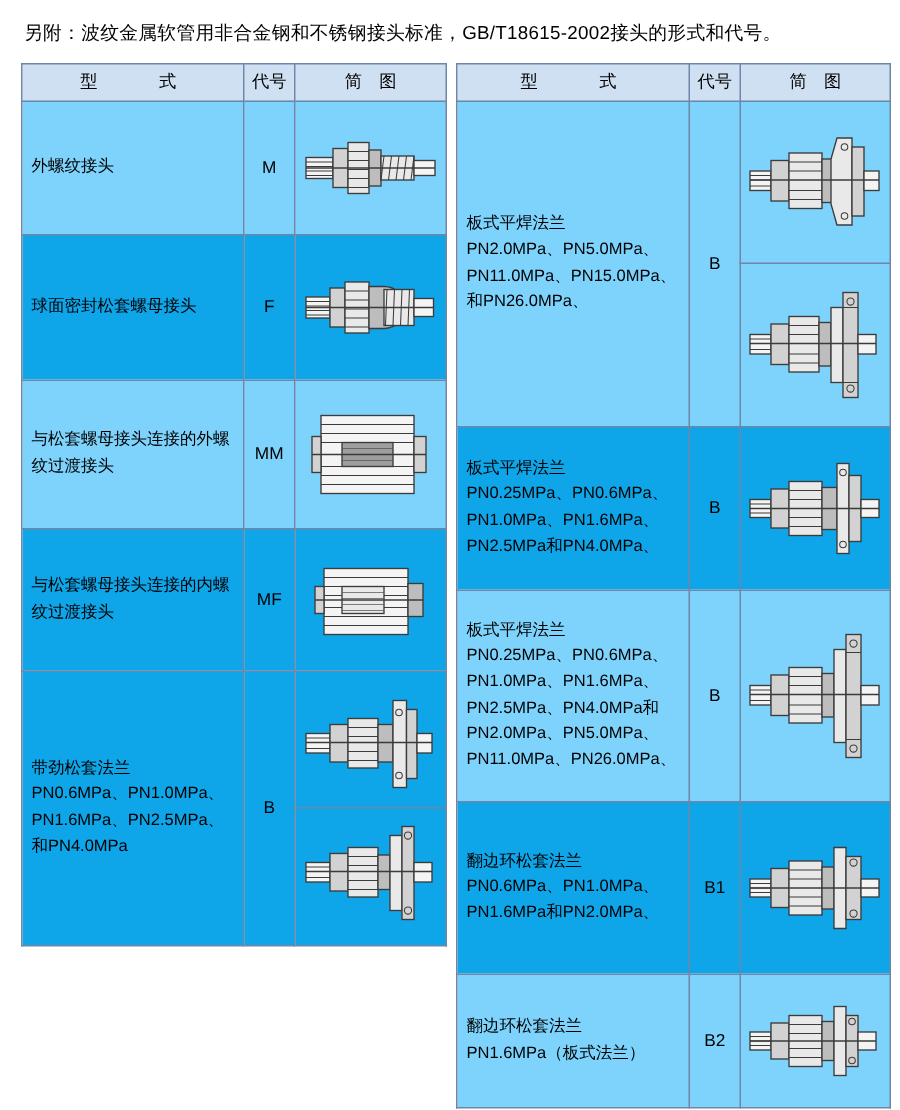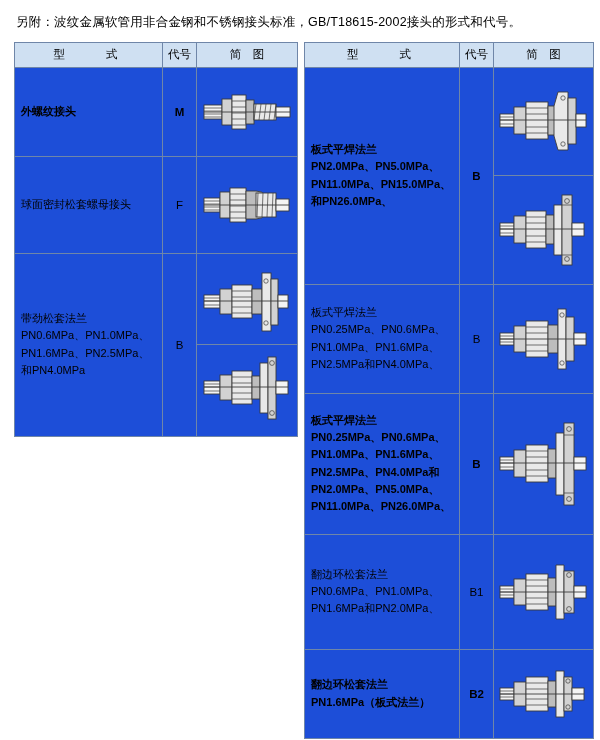--- a/index.html
+++ b/index.html
@@ -61,22 +61,22 @@
   }
   td.code {
     text-align: center;
     font-size: 11.5px;
     width: 34px;
   }
   td.fig {
     padding: 0;
     text-align: center;
   }
-  .yellow { background: #1d4ed8; margin-left: 34px; }
-  .white { background: #1d4ed8; font-weight: bold; }
+  .yellow { background: #0ea5e9; margin-left: 34px; }
+  .white { background: #7dd3fc; }
   .fig-wrap {
     width: 100%;
     display: flex;
     align-items: center;
     justify-content: center;
   }
   svg { display: block; }
   .ln { stroke: #3b3b3b; stroke-width: 0.9; fill: none; }
   .ln2 { stroke: #3b3b3b; stroke-width: 0.7; fill: none; }
   .fillA { fill: #e9e9e9; stroke: #3b3b3b; stroke-width: 0.9; }
@@ -145,21 +145,55 @@
                 <path class="fillC" d="M48 26 h10 a14 14 0 0 1 0 28 h-10 z"></path>
                 <rect x="58" y="28" width="20" height="24" class="fillA"></rect>
                 <path class="ln2" d="M60 28 l-1 24 M65 28 l-1 24 M70 28 l-1 24 M75 28 l-1 24"></path>
                 <rect x="78" y="34" width="13" height="12" class="fillD"></rect>
                 <path class="ln" d="M6 40 h85"></path>
               </svg>
             </div>
           </td>
         </tr>
 
-
+        <tr>
+          <td class="label white" style="height:88px">与松套螺母接头连接的外螺纹过渡接头</td>
+          <td class="code white">MM</td>
+          <td class="fig white">
+            <div class="fig-wrap">
+              <svg width="98" height="84" viewBox="0 0 98 84">
+                <rect x="16" y="16" width="62" height="52" class="fillD"></rect>
+                <path class="ln2" d="M16 22 h62 M16 28 h62 M16 34 h62 M16 50 h62 M16 56 h62 M16 62 h62"></path>
+                <rect x="30" y="34" width="34" height="16" class="fillE"></rect>
+                <path class="hatch" d="M30 38 l34 0 M30 42 l34 0 M30 46 l34 0"></path>
+                <rect x="10" y="30" width="6" height="24" class="fillB"></rect>
+                <rect x="78" y="30" width="8" height="24" class="fillB"></rect>
+                <path class="ln" d="M10 42 h76"></path>
+              </svg>
+            </div>
+          </td>
+        </tr>
+
+        <tr>
+          <td class="label yellow" style="height:84px">与松套螺母接头连接的内螺纹过渡接头</td>
+          <td class="code yellow">MF</td>
+          <td class="fig yellow">
+            <div class="fig-wrap">
+              <svg width="98" height="78" viewBox="0 0 98 78">
+                <rect x="18" y="18" width="56" height="44" class="fillD"></rect>
+                <path class="ln2" d="M18 24 h56 M18 30 h56 M18 36 h56 M18 44 h56 M18 50 h56 M18 56 h56"></path>
+                <rect x="30" y="30" width="28" height="18" class="fillA"></rect>
+                <path class="hatch" d="M30 34 h28 M30 38 h28 M30 42 h28 M30 46 h28"></path>
+                <rect x="12" y="30" width="6" height="18" class="fillB"></rect>
+                <rect x="74" y="28" width="10" height="22" class="fillC"></rect>
+                <path class="ln" d="M12 39 h72"></path>
+              </svg>
+            </div>
+          </td>
+        </tr>
 
 
         <tr>
           <td class="label yellow" style="height:172px; white-space:pre-line">带劲松套法兰
 PN0.6MPa、PN1.0MPa、PN1.6MPa、PN2.5MPa、和PN4.0MPa</td>
           <td class="code yellow">B</td>
           <td class="fig yellow" style="padding:0">
             <div class="fig-wrap" style="border-bottom:1px solid #6f86a8;">
               <svg width="98" height="85" viewBox="0 0 98 85">
                 <rect x="6" y="36" width="16" height="13" class="fillD"></rect>

